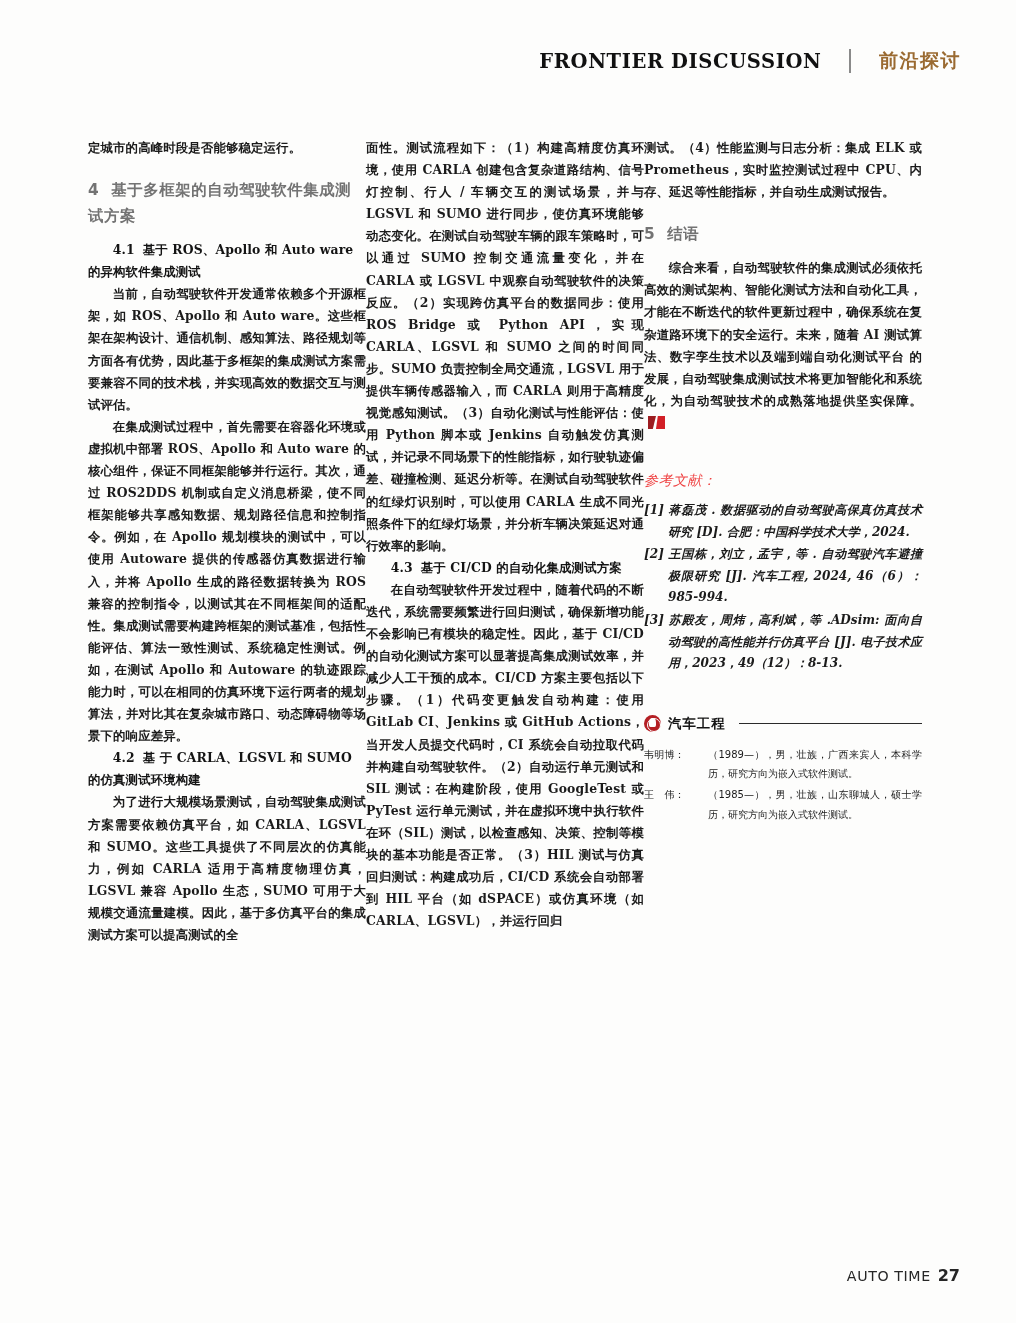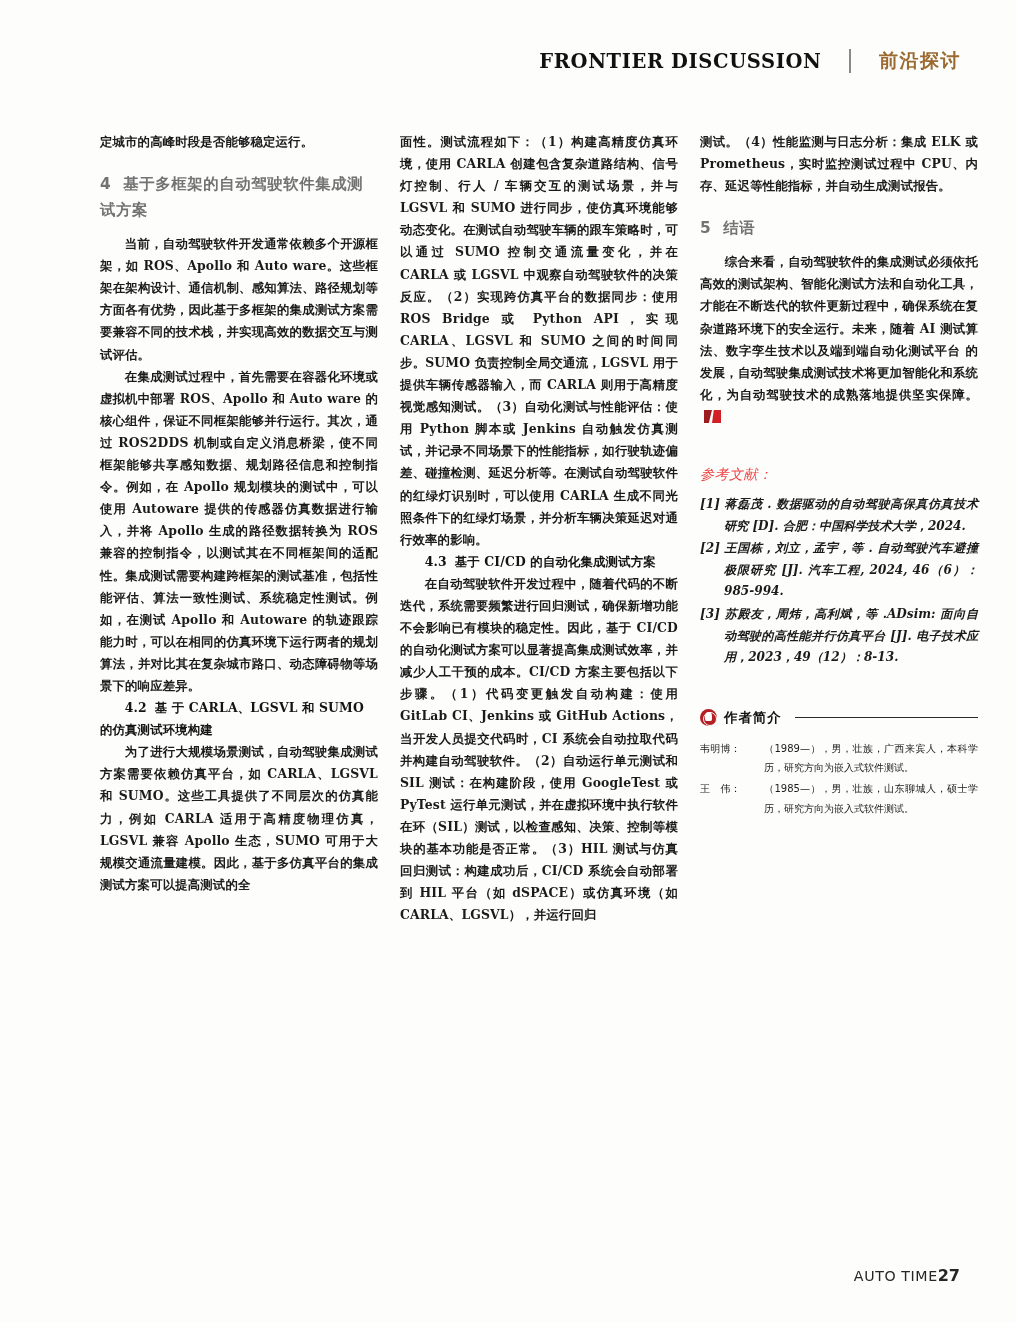--- a/index.html
+++ b/index.html
@@ -50,26 +50,24 @@
     font-weight: bold;
     font-size: 19px;
     letter-spacing: 1.5px;
     color: #9a6a31;
     white-space: nowrap;
   }
 
   
   .cols {
     position: absolute;
-    top: 131px;
+    top: 137px;
     left: 88px;
     width: 877px;
     display: flex;
-    gap: 22px;
-    margin-left: 12px;
   }
   .col {
     width: 278px;
     flex: 0 0 278px;
   }
 
   
   .p {
     font-family: "DejaVu Serif", "Liberation Serif", serif;
     font-size: 12.4px;
@@ -224,21 +222,21 @@
     clip-path: polygon(20% 0, 100% 0, 100% 100%, 0 100%);
   }
 
   
   .footer {
     position: absolute;
     right: 56px;
     bottom: 38px;
     display: flex;
     align-items: baseline;
-    gap: 0;
+    gap: 7px;
     font-family: "DejaVu Sans", "Liberation Sans", sans-serif;
     color: #262626;
   }
   .footer-brand { font-size: 14.2px; letter-spacing: 0.6px; }
   .footer-page  { font-size: 16px; font-weight: bold; }
 </style>
 </head>
 <body>
 
 <div class="page">
@@ -251,20 +249,23 @@
 
   <div class="cols">
 
     <div class="col">
       <p class="p">定城市的高峰时段是否能够稳定运行。</p>
 
       <h2 class="h1">
         <span class="num">4</span><span>基于多框架的自动驾驶软件集成测试方案</span>
       </h2>
 
+      <p class="h2">
+        <span class="num">4.1</span><span>基于 ROS、Apollo 和 Auto ware 的异构软件集成测试</span>
+      </p>
 
       <p class="p indent">当前，自动驾驶软件开发通常依赖多个开源框架，如 ROS、Apollo 和 Auto ware。这些框架在架构设计、通信机制、感知算法、路径规划等方面各有优势，因此基于多框架的集成测试方案需要兼容不同的技术栈，并实现高效的数据交互与测试评估。</p>
       <p class="p indent">在集成测试过程中，首先需要在容器化环境或虚拟机中部署 ROS、Apollo 和 Auto ware 的核心组件，保证不同框架能够并行运行。其次，通过 ROS2DDS 机制或自定义消息桥梁，使不同框架能够共享感知数据、规划路径信息和控制指令。例如，在 Apollo 规划模块的测试中，可以使用 Autoware 提供的传感器仿真数据进行输入，并将 Apollo 生成的路径数据转换为 ROS 兼容的控制指令，以测试其在不同框架间的适配性。集成测试需要构建跨框架的测试基准，包括性能评估、算法一致性测试、系统稳定性测试。例如，在测试 Apollo 和 Autoware 的轨迹跟踪能力时，可以在相同的仿真环境下运行两者的规划算法，并对比其在复杂城市路口、动态障碍物等场景下的响应差异。</p>
 
       <p class="h2">
         <span class="num">4.2</span><span>基 于 CARLA、LGSVL 和 SUMO 的仿真测试环境构建</span>
       </p>
 
       <p class="p indent">为了进行大规模场景测试，自动驾驶集成测试方案需要依赖仿真平台，如 CARLA、LGSVL 和 SUMO。这些工具提供了不同层次的仿真能力，例如 CARLA 适用于高精度物理仿真，LGSVL 兼容 Apollo 生态，SUMO 可用于大规模交通流量建模。因此，基于多仿真平台的集成测试方案可以提高测试的全</p>
     </div>
@@ -289,21 +290,21 @@
       <p class="p indent"><span>综合来看，自动驾驶软件的集成测试必须依托高效的测试架构、智能化测试方法和自动化工具，才能在不断迭代的软件更新过程中，确保系统在复杂道路环境下的安全运行。未来，随着 AI 测试算法、数字孪生技术以及端到端自动化测试平台 的发展，自动驾驶集成测试技术将更加智能化和系统化，为自动驾驶技术的成熟落地提供坚实保障。</span><span class="endmark"><span class="em-a"></span><span class="em-b"></span></span></p>
 
       <div class="ref-title">参考文献：</div>
 
       <p class="ref-item">[1] 蒋磊茂 . 数据驱动的自动驾驶高保真仿真技术研究 [D]. 合肥：中国科学技术大学，2024.</p>
       <p class="ref-item">[2] 王国栋，刘立，孟宇，等 . 自动驾驶汽车避撞极限研究 [J]. 汽车工程, 2024, 46（6）：985-994.</p>
       <p class="ref-item">[3] 苏殿友，周炜，高利斌，等 .ADsim: 面向自动驾驶的高性能并行仿真平台 [J]. 电子技术应用，2023，49（12）：8-13.</p>
 
       <div class="bio-head">
         <span class="bio-badge"></span>
-        <span class="bio-title">作者简介</span>
+        <span class="bio-title">汽车工程</span>
         <span class="bio-rule"></span>
       </div>
 
       <div class="bio-row">
         <span class="bio-name">韦明博：</span>
         <span class="bio-text">（1989—），男，壮族，广西来宾人，本科学历，研究方向为嵌入式软件测试。</span>
       </div>
       <div class="bio-row">
         <span class="bio-name">王　伟：</span>
         <span class="bio-text">（1985—），男，壮族，山东聊城人，硕士学历，研究方向为嵌入式软件测试。</span>

